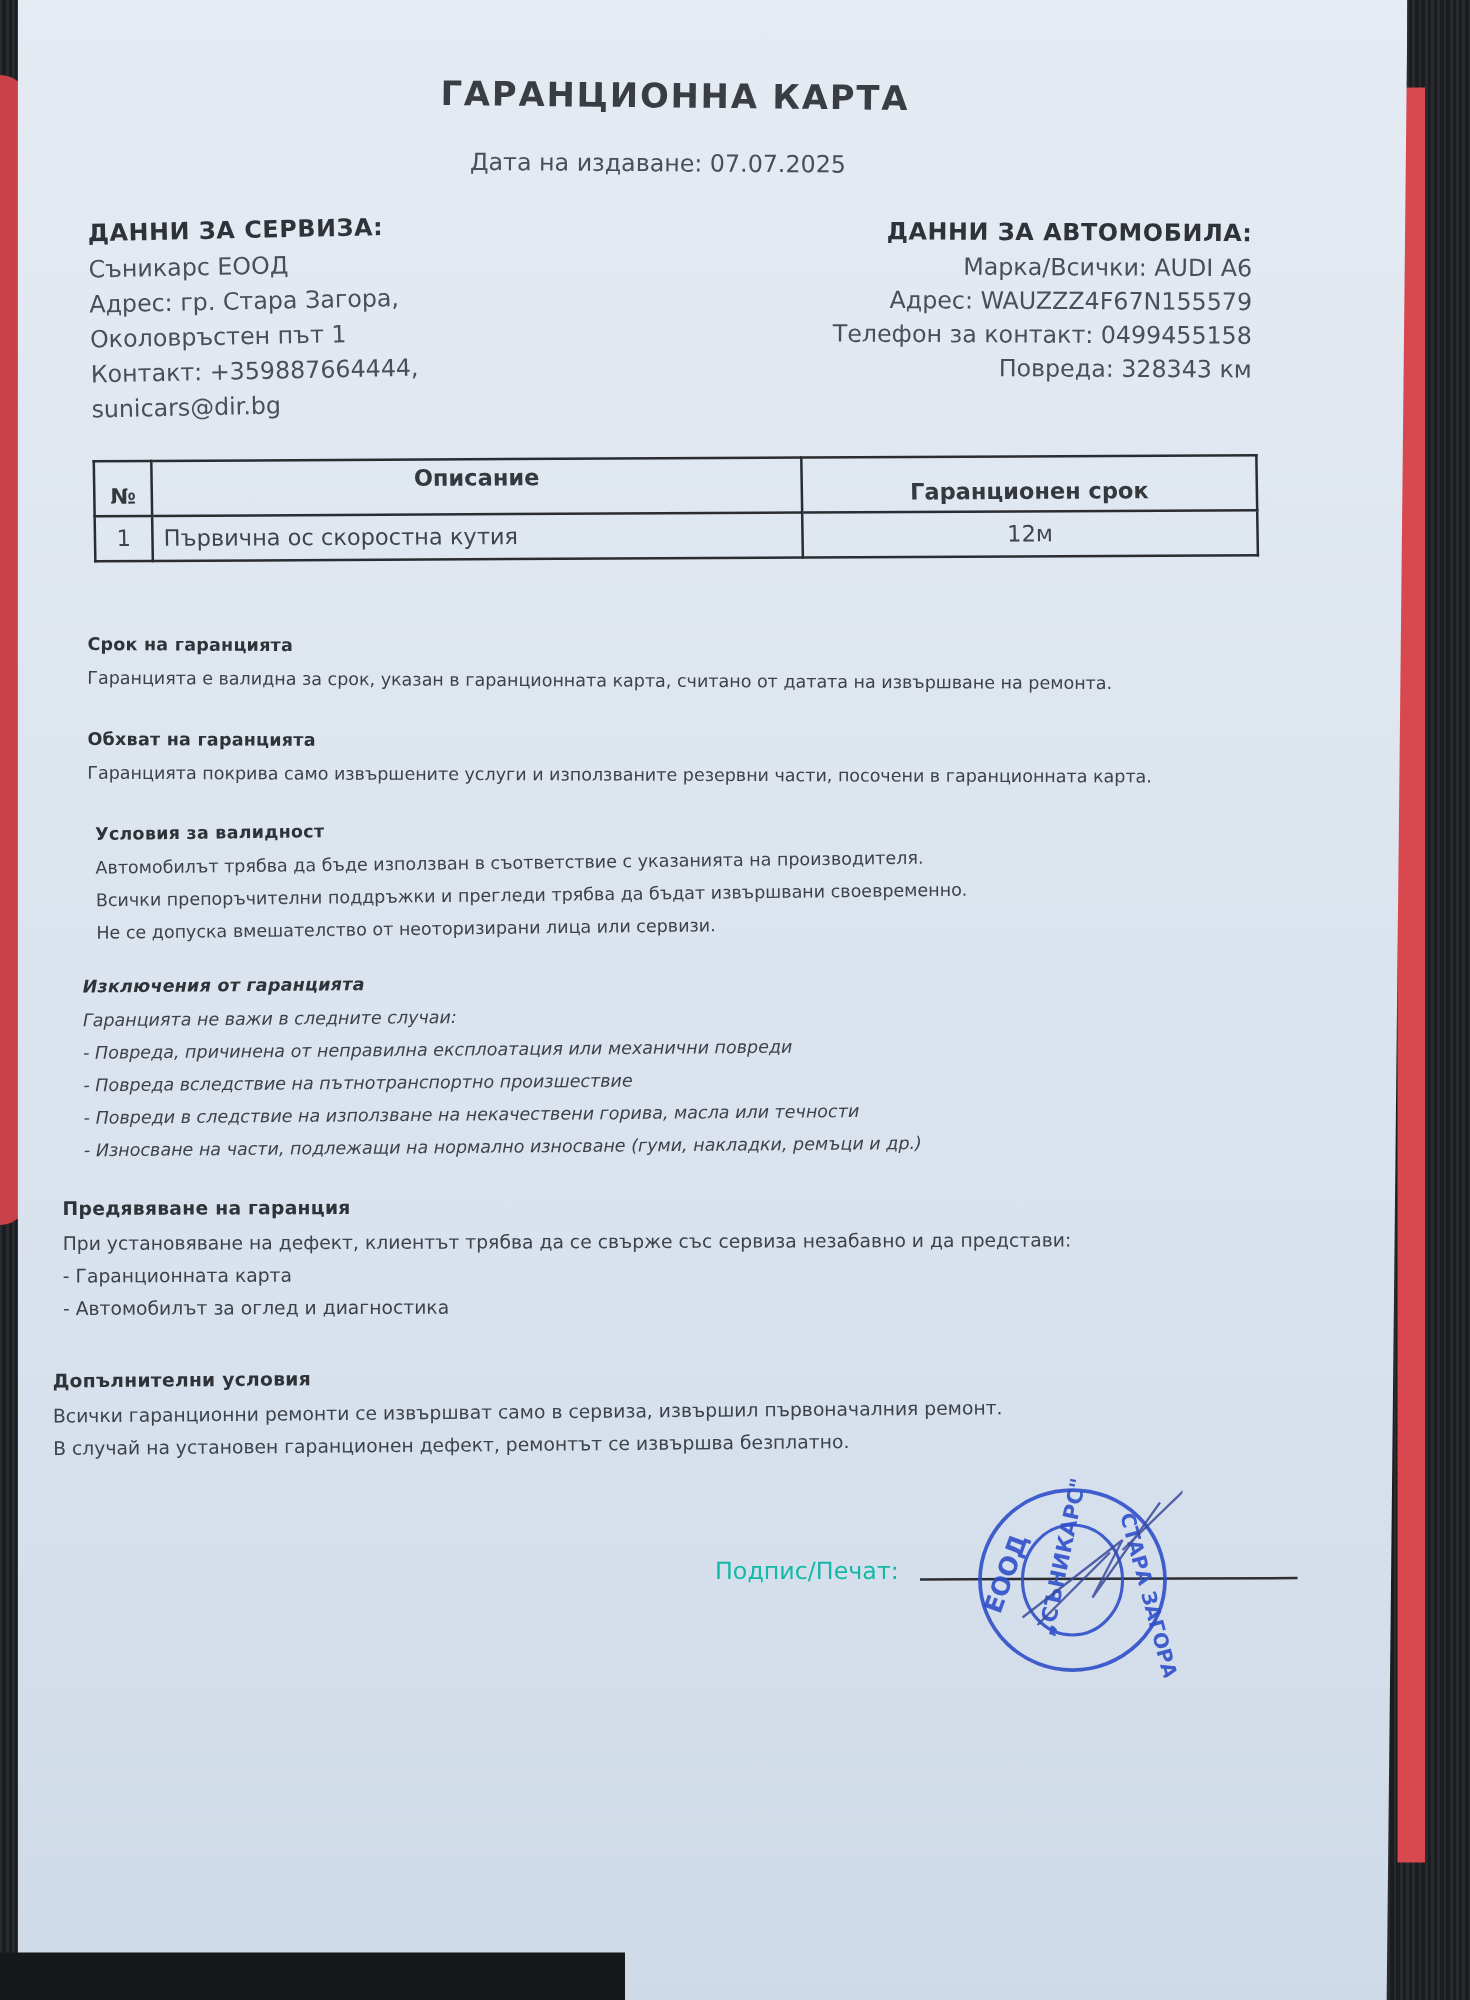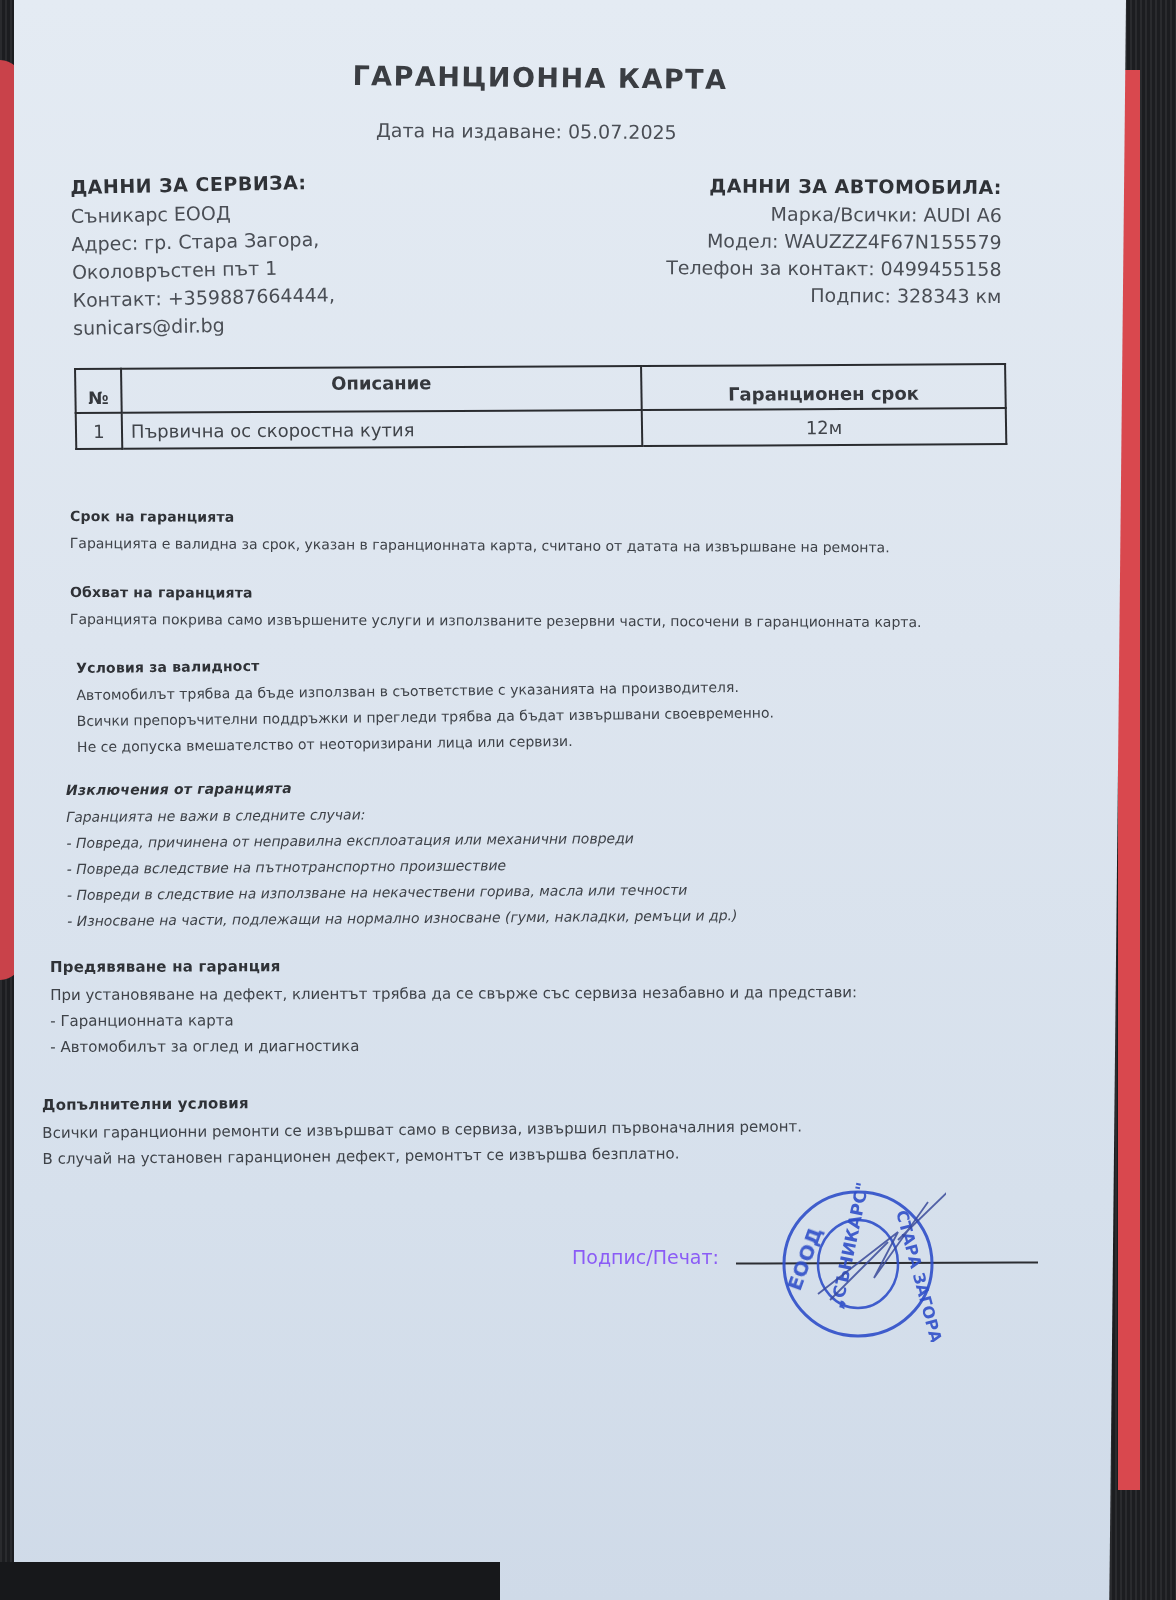--- a/index.html
+++ b/index.html
@@ -89,21 +89,21 @@
 
     .sec-term { left: 70px; top: 508px; transform: rotate(0.3deg); }
     .sec-scope { left: 70px; top: 584px; transform: rotate(0.2deg); }
     .sec-validity { left: 76px; top: 660px; transform: rotate(-0.7deg); }
     .sec-exclusions { left: 66px; top: 782px; transform: rotate(-0.5deg); }
     .sec-claim { left: 50px; top: 958px; transform: rotate(-0.2deg); }
     .sec-extra { left: 42px; top: 1096px; transform: rotate(-0.5deg); }
 
     .signature-label {
       position: absolute; left: 572px; top: 1246px;
-      font-size: 19px; color: #8b5cf6;
+      font-size: 19px; color: #14b8a6;
     }
     .signature-line {
       position: absolute; left: 736px; top: 1262px; width: 302px; height: 2px;
       background: #2c2e33; transform: rotate(-0.2deg);
     }
     .stamp {
       position: absolute; left: 778px; top: 1182px; width: 168px; height: 160px;
     }
   </style>
 </head>
@@ -112,45 +112,45 @@
 <div class="bg-fabric"></div>
 <div class="red-strip"></div>
 <div class="red-strip-left"></div>
 <div class="paper"></div>
 <div class="paper-bottom-shadow"></div>
 
 <div class="content">
 
   <div class="title">ГАРАНЦИОННА КАРТА</div>
   <div class="issue-date">
-    <span>Дата на издаване:</span><span class="val">05.07.2025</span>
+    <span>Дата на издаване:</span><span class="val">07.07.2025</span>
   </div>
 
   <div class="service-block">
     <div class="block-heading">ДАННИ ЗА СЕРВИЗА:</div>
     <div class="line">Съникарс ЕООД</div>
     <div class="line">Адрес: гр. Стара Загора,</div>
     <div class="line">Околовръстен път 1</div>
     <div class="line">Контакт: +359887664444,</div>
     <div class="line">sunicars@dir.bg</div>
   </div>
 
   <div class="car-block">
     <div class="block-heading">ДАННИ ЗА АВТОМОБИЛА:</div>
     <div class="line">
       <span class="lbl">Марка/Всички:</span><span>AUDI A6</span>
     </div>
     <div class="line">
-      <span class="lbl">Модел:</span><span>WAUZZZ4F67N155579</span>
+      <span class="lbl">Адрес:</span><span>WAUZZZ4F67N155579</span>
     </div>
     <div class="line">
       <span class="lbl">Телефон за контакт:</span><span>0499455158</span>
     </div>
     <div class="line">
-      <span class="lbl">Подпис:</span><span>328343 км</span>
+      <span class="lbl">Повреда:</span><span>328343 км</span>
     </div>
   </div>
 
   <table class="warranty-table">
     <thead>
       <tr>
         <th class="col-num">№</th>
         <th class="col-desc">Описание</th>
         <th class="col-term">Гаранционен срок</th>
       </tr>

